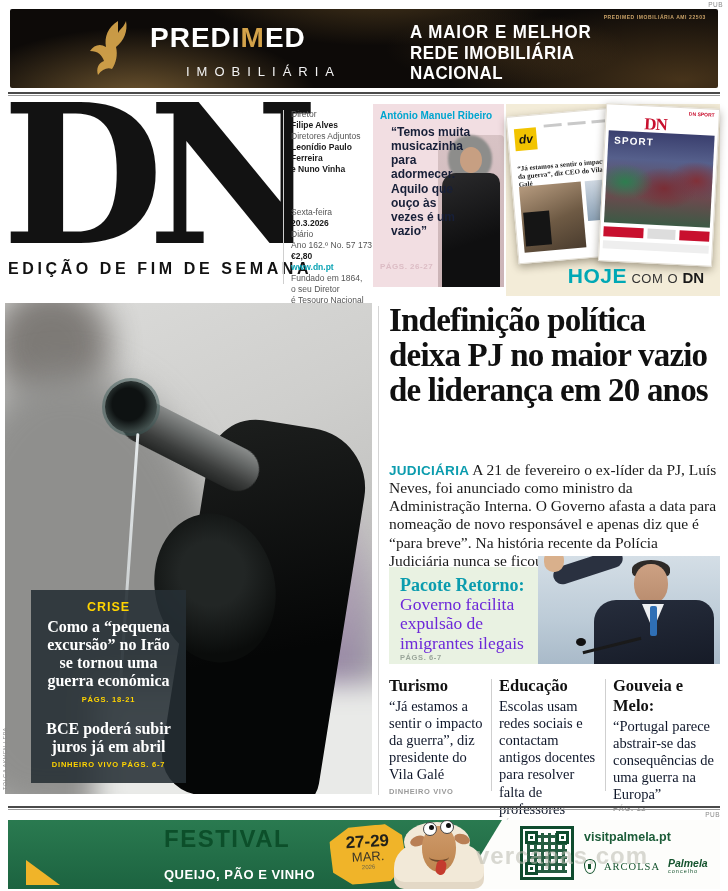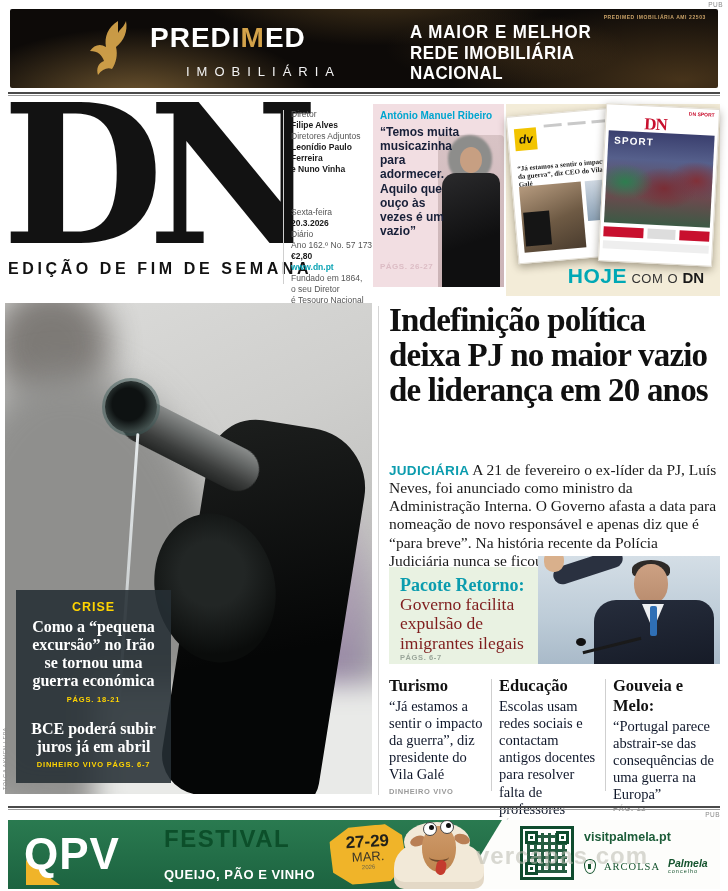--- a/index.html
+++ b/index.html
@@ -38,21 +38,21 @@
   .mast-vline { left:283px; top:110px; width:1px; height:174px; background:#cfcfcf; }
   .mast-col { left:291px; width:86px; font-size:8.5px; line-height:1.3; color:#555; }
   .staff-block { top:109px; }
   .dates-block { top:207px; }
   .mast-col .b { color:#1a1a1a; font-weight:bold; }
   .mast-col .teal { color:#0aa3b4; font-weight:bold; }
 
   
   .quote-card { left:373px; top:104px; width:131px; height:183px; background:#f2dee2; overflow:hidden; }
   .quote-author { position:absolute; left:7px; top:6px; width:120px; font-size:10px; font-weight:bold; color:#00a5cf; }
-  .quote-text { position:absolute; left:7px; top:21px; width:80px; font-size:12px; font-weight:bold; color:#171f38; line-height:1.18; }
+  .quote-text { position:absolute; left:18px; top:21px; width:80px; font-size:12px; font-weight:bold; color:#171f38; line-height:1.18; }
   .quote-pages { position:absolute; left:7px; top:158px; font-size:8px; font-weight:bold; color:#dcbcc4; letter-spacing:.5px; }
   .qc-man { position:absolute; right:0; bottom:0; width:66px; height:152px; }
   .qc-bg { position:absolute; inset:0; background:linear-gradient(180deg,#d8c3c5,#cbb3b6); border-radius:4px 4px 0 0; }
   .qc-hair { position:absolute; left:10px; top:0px; width:44px; height:46px; background:#8d8d8b; border-radius:50% 50% 45% 45%; filter:blur(1px); }
   .qc-face { position:absolute; left:22px; top:12px; width:22px; height:26px; background:#c79f82; border-radius:50%; }
   .qc-jacket { position:absolute; left:4px; top:38px; width:58px; height:114px; background:linear-gradient(160deg,#2a2a2c,#0f0f10 60%); border-radius:14px 10px 0 0; }
 
   
   .cream-panel { left:506px; top:104px; width:214px; height:192px; background:#f3ecd8; }
   .mag { position:absolute; background:#fff; box-shadow:0 3px 8px rgba(40,30,10,.4); border:1px solid #e2ddd2; overflow:hidden; }
@@ -86,40 +86,40 @@
   .ph-person { position:absolute; left:-60px; top:70px; width:280px; height:440px; background:#8f8f8d; border-radius:40% 55% 30% 30%; filter:blur(18px); }
   .ph-bag { position:absolute; right:-6px; top:210px; width:110px; height:210px; filter:blur(9px); opacity:.8;
     background:radial-gradient(ellipse at 40% 30%, #b49ab8, transparent 70%), radial-gradient(ellipse at 60% 70%, #7d6d94, transparent 70%), radial-gradient(ellipse at 30% 80%, #cdb4c4, transparent 60%); }
   .ph-tip { position:absolute; left:100px; top:78px; width:52px; height:52px; border-radius:50%; background:radial-gradient(circle at 45% 45%, #0e1212 40%, #3d4a48 70%, #5d6a68 100%); box-shadow:0 0 0 3px rgba(60,90,88,.5); }
   .ph-tube { position:absolute; left:118px; top:86px; width:150px; height:44px; background:linear-gradient(180deg,#8a8d8c,#3c3e3d 70%,#242625); border-radius:22px; transform:rotate(27deg); transform-origin:left center; filter:blur(.5px); }
   .ph-body { position:absolute; left:180px; top:120px; width:160px; height:380px; background:linear-gradient(160deg,#1d1f1e,#050606 60%); border-radius:48px 60px 30px 40px; transform:rotate(9deg); }
   .ph-guard { position:absolute; left:150px; top:210px; width:120px; height:150px; background:radial-gradient(circle at 50% 40%, #222625 30%, #0a0c0b 75%); border-radius:50%; transform:rotate(-12deg); }
   .ph-drip { position:absolute; left:122px; top:130px; width:3px; height:270px; background:linear-gradient(180deg,rgba(235,240,242,.95),rgba(225,232,235,.55)); transform:rotate(4deg); border-radius:2px; }
   .ph-floor { position:absolute; left:90px; bottom:-30px; width:320px; height:140px; background:#e9eae8; filter:blur(14px); }
 
-  .crise-box { left:16px; top:590px; width:155px; height:193px; background:rgba(37,47,52,.88); text-align:center; padding:10px 8px; color:#fff; }
+  .crise-box { left:31px; top:590px; width:155px; height:193px; background:rgba(37,47,52,.88); text-align:center; padding:10px 8px; color:#fff; }
   .crise-kicker { color:#ffd400; font-weight:bold; font-size:12.5px; letter-spacing:1px; }
   .crise-t1 { font-family:"Liberation Serif",serif; font-weight:bold; font-size:16px; line-height:1.12; margin-top:4px; }
   .crise-p1 { color:#ffd400; font-weight:bold; font-size:7.5px; letter-spacing:.8px; margin-top:5px; }
   .crise-t2 { font-family:"Liberation Serif",serif; font-weight:bold; font-size:16px; line-height:1.12; margin-top:16px; }
   .crise-p2 { color:#ffd400; font-weight:bold; font-size:7.5px; letter-spacing:.8px; margin-top:5px; }
   .photo-credit { left:2px; top:790px; transform:rotate(-90deg); transform-origin:0 0; font-size:5.5px; color:#8a8a8a; white-space:nowrap; letter-spacing:.5px; }
 
   .main-vline { left:378px; top:306px; width:1px; height:489px; background:#d5d5d5; }
 
   
   .headline { left:389px; top:303px; width:332px; font-family:"Liberation Serif",serif; font-weight:bold; font-size:33px; line-height:1.06; letter-spacing:-.8px; color:#101010; }
   .lead { left:389px; top:461px; width:331px; font-family:"Liberation Serif",serif; font-size:15.5px; line-height:1.17; color:#1a1a1a; }
   .lead .kicker { font-family:"Liberation Sans",sans-serif; font-weight:bold; color:#0b9cae; font-size:13.5px; letter-spacing:.3px; }
   .lead .pageref { font-family:"Liberation Sans",sans-serif; font-weight:bold; color:#9a9a9a; font-size:8.5px; letter-spacing:.6px; }
 
   
   .pacote-box { left:389px; top:567px; width:331px; height:97px; background:#e9f2e2; }
   .pacote-kicker { position:absolute; left:11px; top:8px; font-family:"Liberation Serif",serif; font-weight:bold; font-size:18px; color:#0b9cae; }
-  .pacote-title { position:absolute; left:11px; top:28px; width:150px; font-family:"Liberation Serif",serif; font-size:17.5px; line-height:1.1; color:#7f1d1d; }
+  .pacote-title { position:absolute; left:11px; top:28px; width:150px; font-family:"Liberation Serif",serif; font-size:17.5px; line-height:1.1; color:#6d28d9; }
   .pacote-pages { position:absolute; left:11px; top:86px; font-size:7.5px; font-weight:bold; color:#9aa69a; letter-spacing:.6px; }
   .pacote-photo { left:538px; top:556px; width:182px; height:108px; overflow:hidden; background:linear-gradient(180deg,#d4dee6 0%,#bccbd7 60%,#a9bac9 100%); }
   .pp-arm { position:absolute; left:14px; top:2px; width:72px; height:18px; background:#2a3140; border-radius:9px; transform:rotate(-18deg); }
   .pp-hand { position:absolute; left:6px; top:-6px; width:20px; height:22px; background:#d9b08c; border-radius:45%; }
   .pp-head { position:absolute; left:96px; top:8px; width:34px; height:40px; background:linear-gradient(#cda183,#b98c6e); border-radius:48%; }
   .pp-hair { position:absolute; left:94px; top:4px; width:38px; height:18px; background:#2d2a28; border-radius:50% 50% 30% 30%; }
   .pp-suit { position:absolute; left:56px; top:44px; width:120px; height:70px; background:linear-gradient(170deg,#262d3c,#151a26); border-radius:22px 18px 0 0; }
   .pp-shirt { position:absolute; left:104px; top:48px; width:22px; height:26px; background:#eef0f2; clip-path:polygon(0 0,100% 0,50% 100%); }
   .pp-tie { position:absolute; left:112px; top:50px; width:7px; height:30px; background:#2f6fb5; border-radius:2px; }
   .pp-mic { position:absolute; left:44px; top:88px; width:60px; height:3px; background:#1a1a1a; transform:rotate(-14deg); }
@@ -320,21 +320,20 @@
   <div class="col-b">“Portugal parece abstrair-se das consequências de uma guerra na Europa”</div>
   <div class="col-f">PÁG. 12</div>
 </div>
 
 <div class="abs double-rule rule-bottom"></div>
 <div class="abs pub-label" style="right:8px; top:811px;">PUB</div>
 
 <div class="abs bottom-ad">
   <div class="ba-white"></div>
   <div class="ba-wedge"></div>
-  <div class="ba-qpv">QPV</div>
   <div class="ba-fest">
     <div class="t">FESTIVAL</div>
     <div class="s">QUEIJO, PÃO E VINHO</div>
     <div class="l">S. GONÇALO | QTª ANJO</div>
   </div>
   <div class="ba-badge">
     <div class="d">27-29</div>
     <div class="m">MAR.</div>
     <div class="y">2026</div>
   </div>

